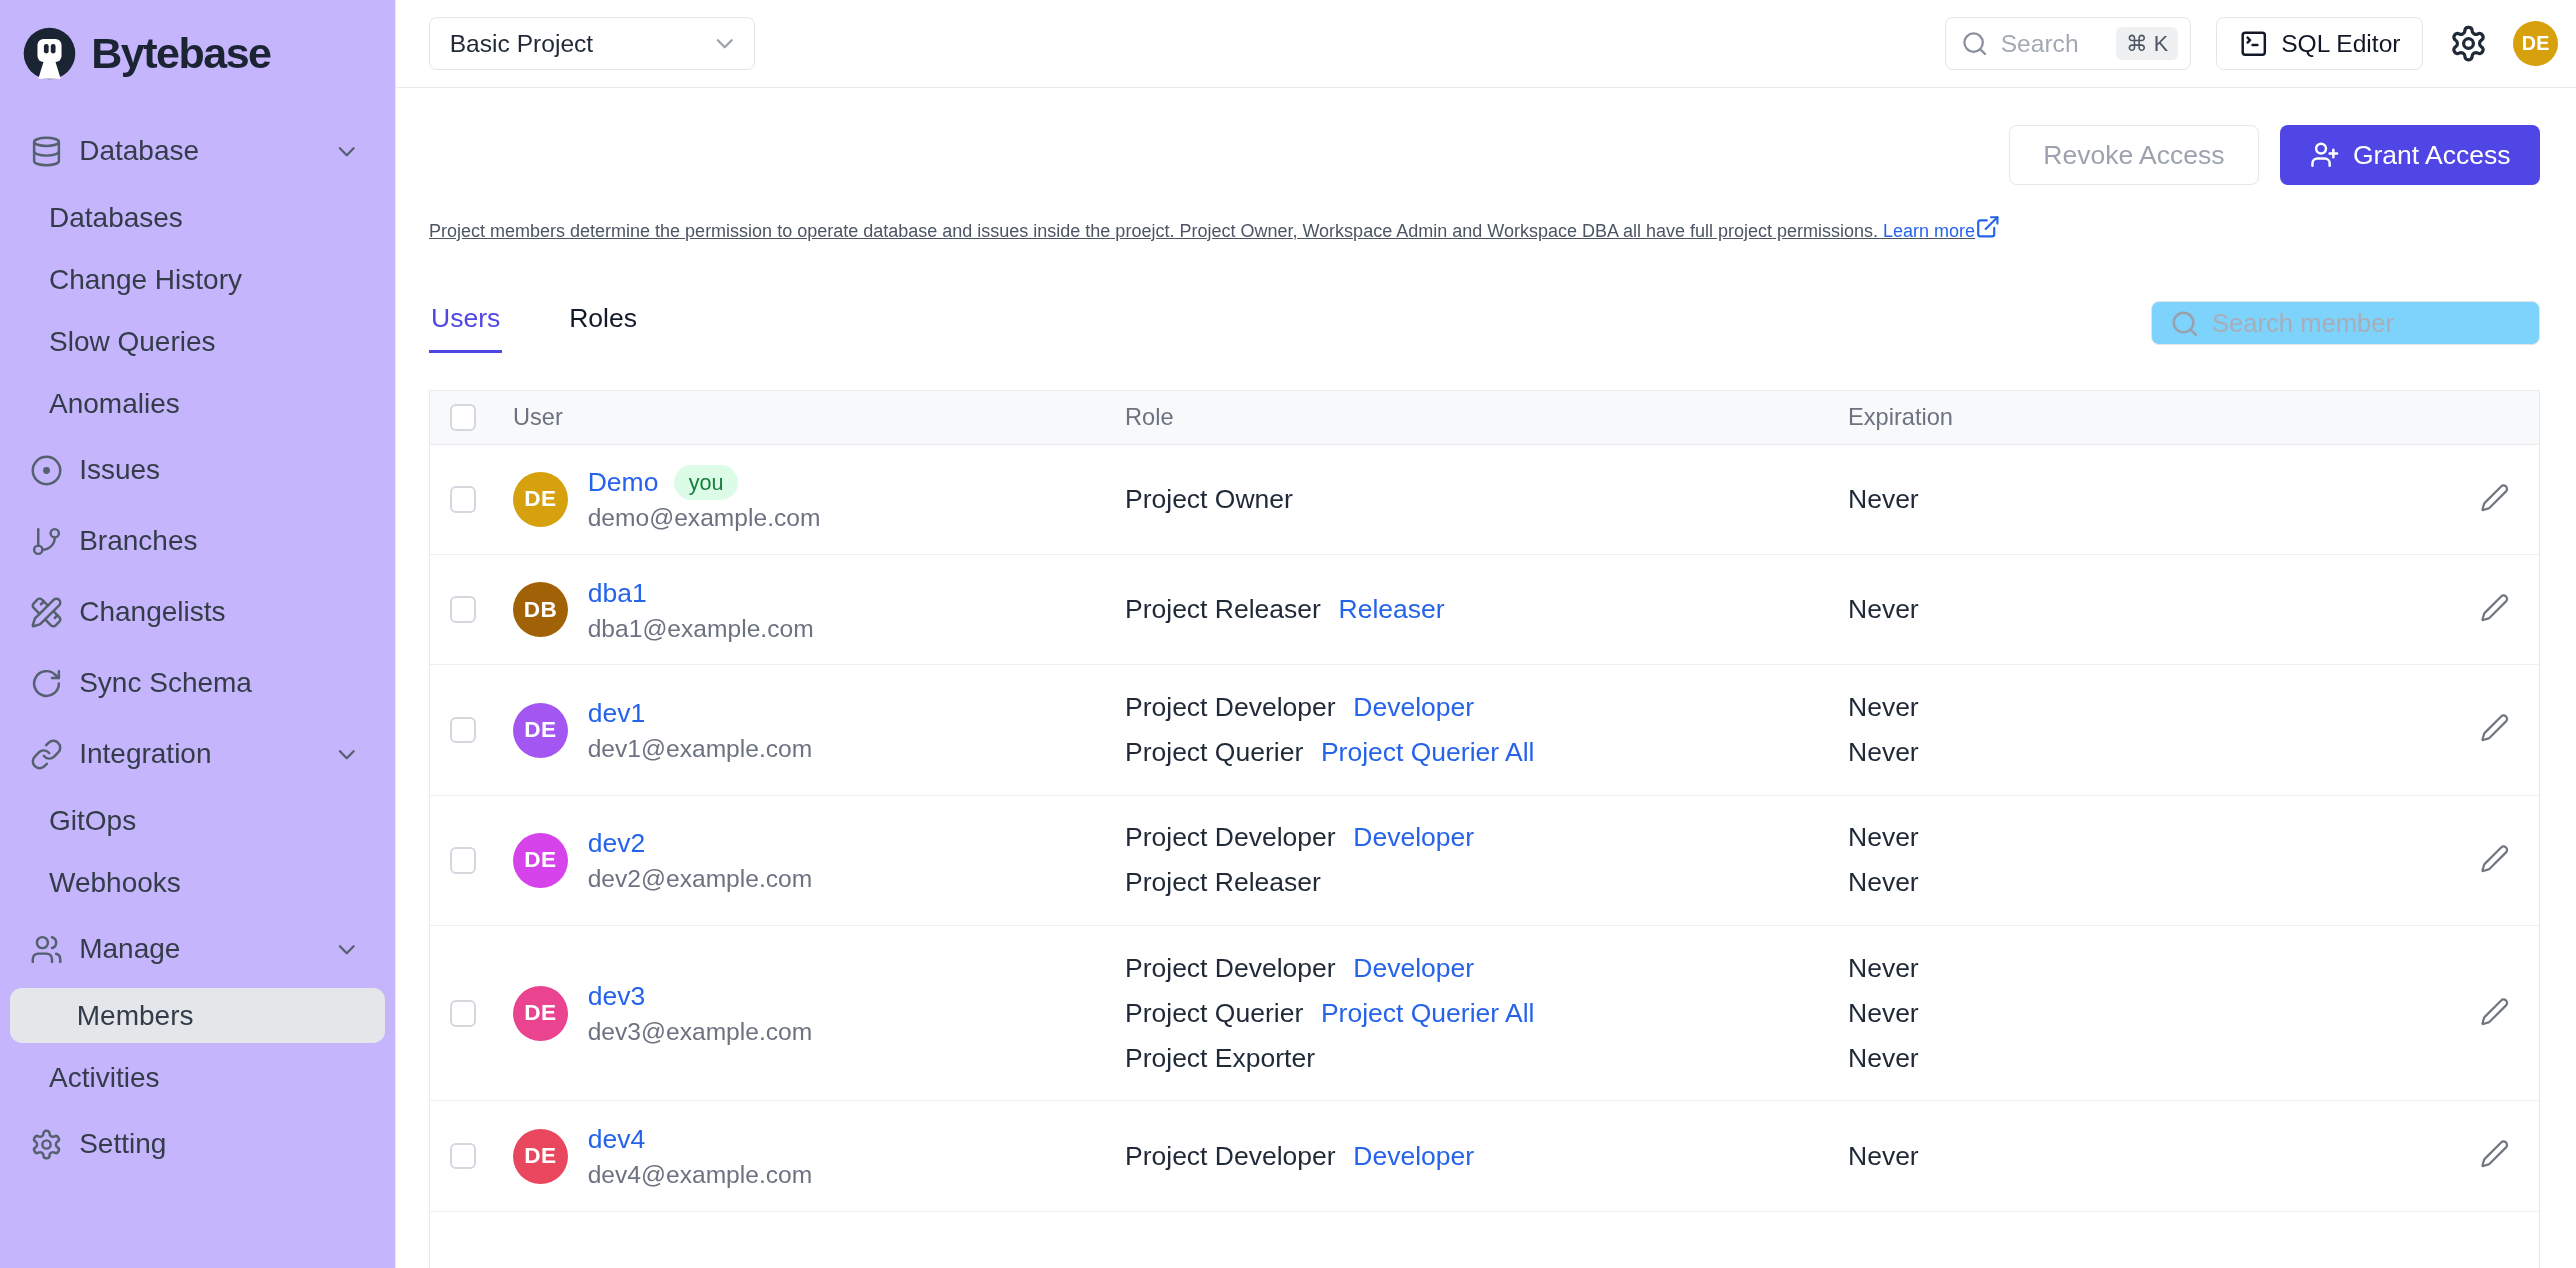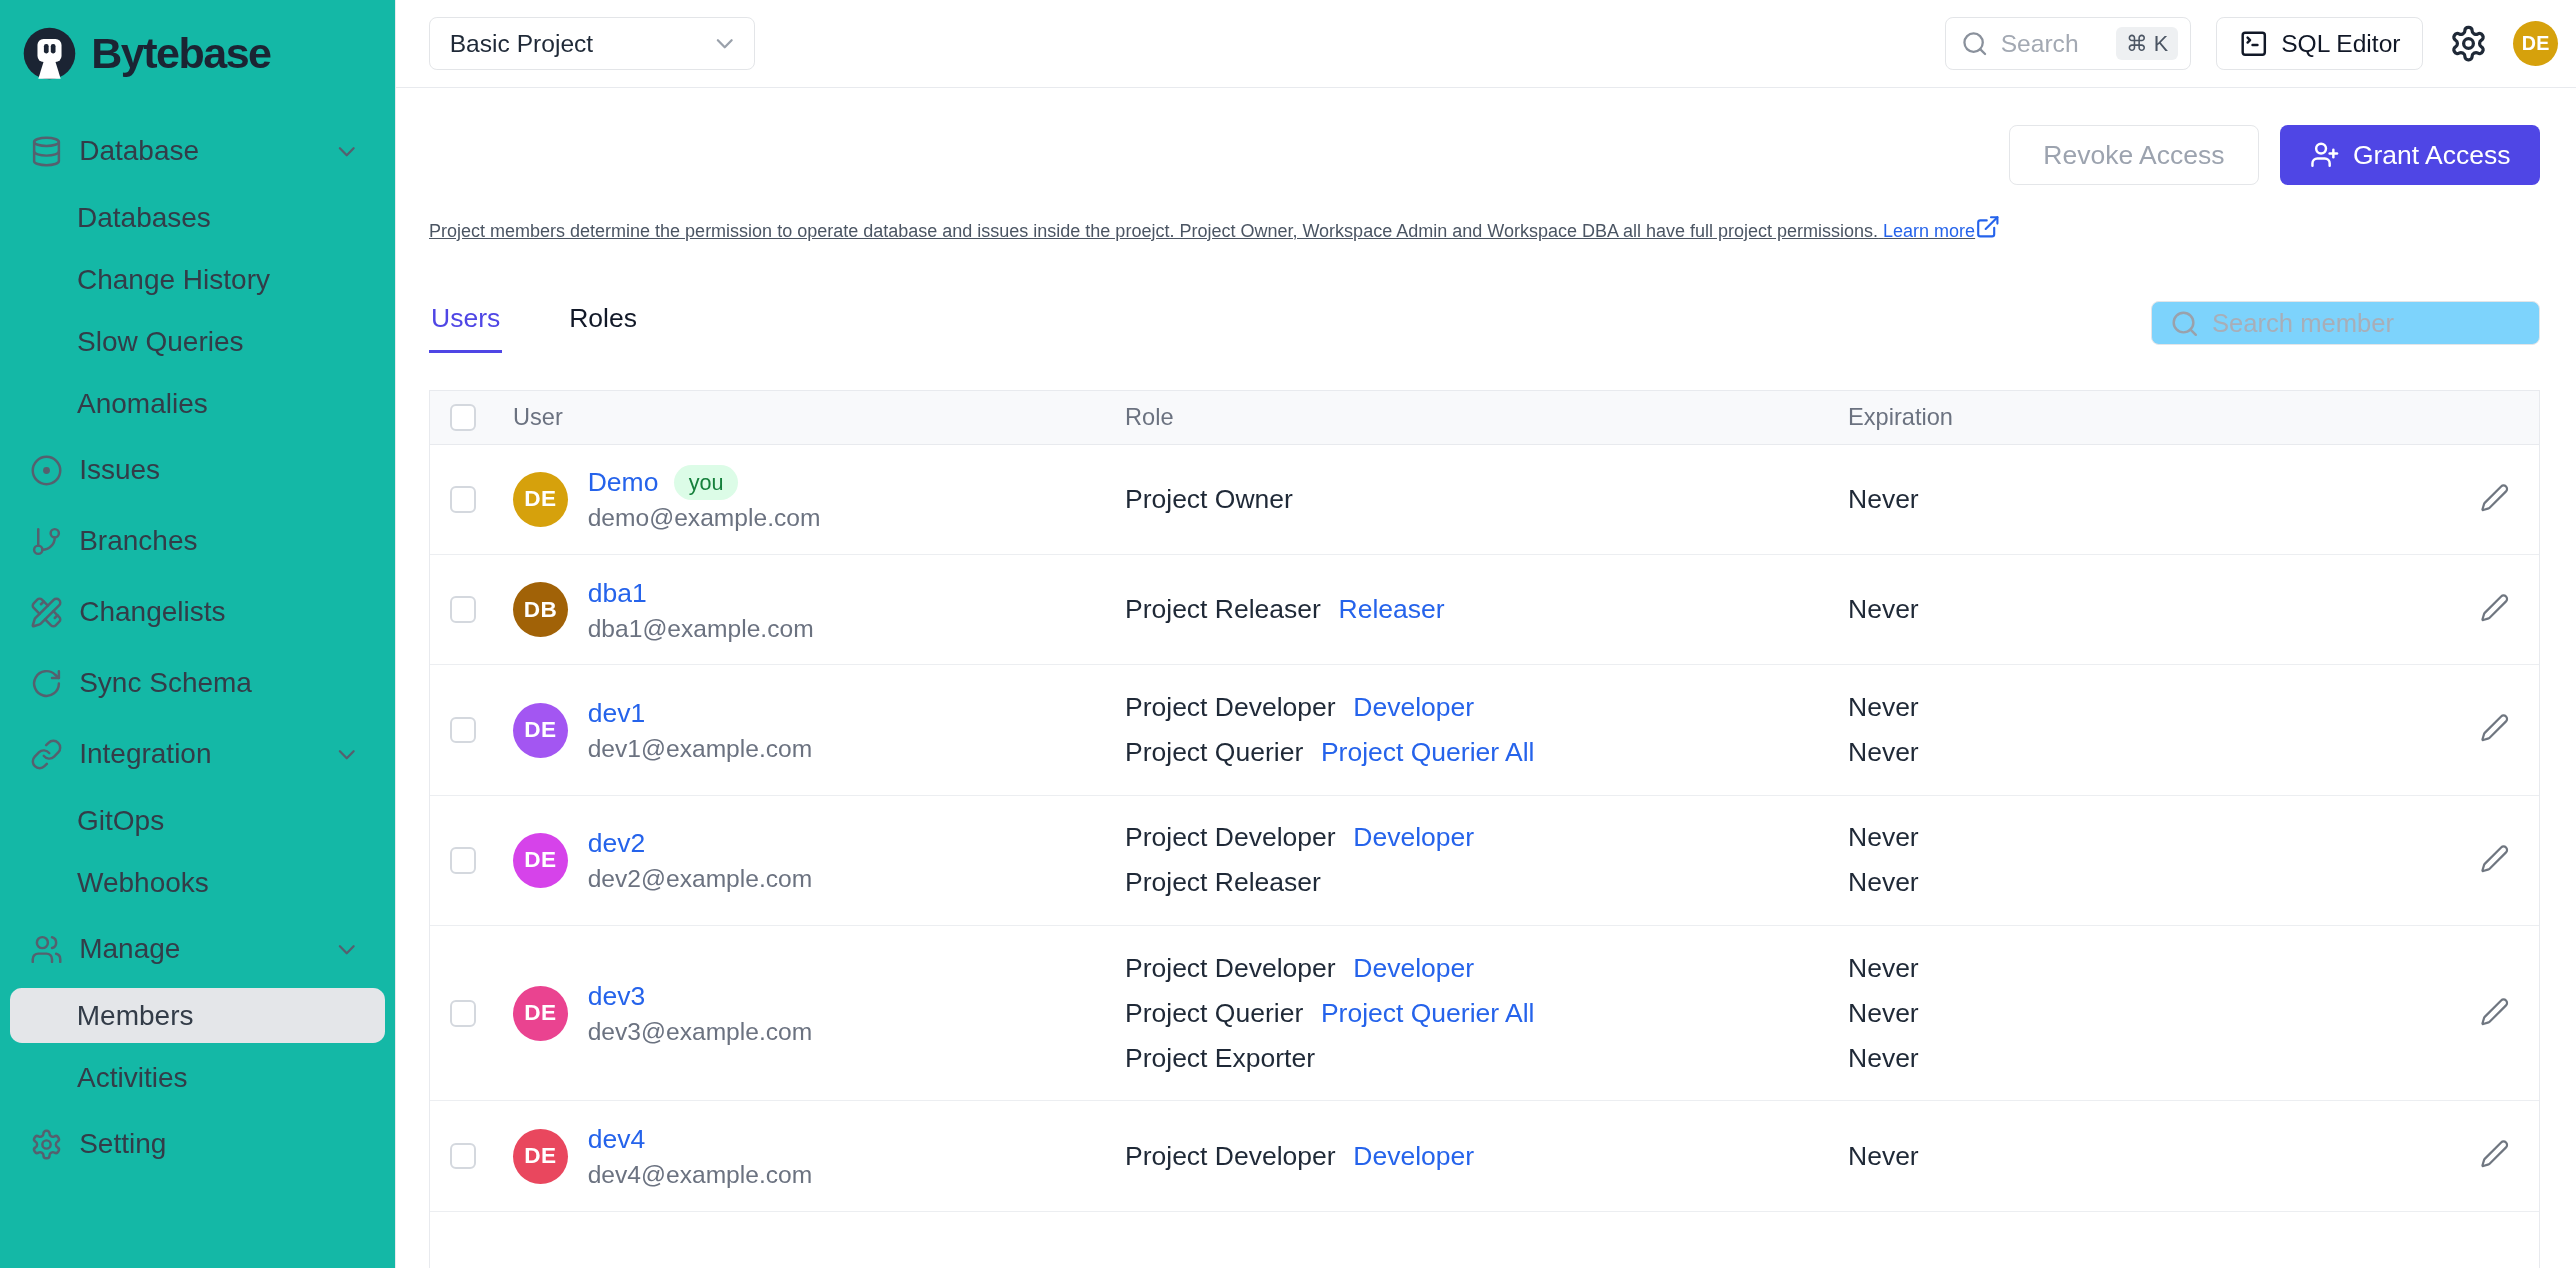--- a/index.html
+++ b/index.html
@@ -1,28 +1,28 @@
 <!DOCTYPE html>
 <html><head>
 <meta charset="utf-8">
 <style>
   * { margin:0; padding:0; box-sizing:border-box; }
   html,body { width:2576px; height:1268px; overflow:hidden; }
   body { display:flex; font-family:"Liberation Sans", sans-serif; background:#fff; color:#1f2937; }
   svg { display:block; }
 
   
-  .sidebar { width:396px; min-width:396px; height:100%; background:#14b8a6; border-right:1px solid #e8eaee; }
+  .sidebar { width:396px; min-width:396px; height:100%; background:#c4b5fd; border-right:1px solid #e8eaee; }
   .logo-row { display:flex; align-items:center; gap:14.7px; padding:25.6px 23.6px 23.6px 21.6px; }
   .logo-icon { width:55px; height:55px; }
   .logo-text { font-size:43px; font-weight:800; color:#1b2433; letter-spacing:-1.5px; }
   .nav { padding-top:11.8px; }
   .nav-item { display:flex; align-items:center; gap:16.7px; height:71px; padding:0 35px 0 29.5px; font-size:28px; color:#333c48; cursor:pointer; }
   .nav-item .nav-ic { width:33px; height:33px; color:#55606e; flex:none; }
-  .nav-item.sub { height:62px; padding-left:77px; }
+  .nav-item.sub { height:62px; padding-left:49px; }
   .nav-item .chev { margin-left:auto; width:27.5px; height:27.5px; color:#55606e; }
   .nav-item.active-wrap { padding:0 9.8px; }
   .active-pill { display:flex; align-items:center; width:100%; height:55px; background:#e4e6e9; border-radius:11.8px; padding-left:67px; }
 
   
   .main { flex:1; display:flex; flex-direction:column; min-width:0; }
   .topbar { height:88px; min-height:88px; display:flex; align-items:center; gap:25.6px; padding:0 17.7px 0 33px; border-bottom:1px solid #e8eaee; background:#fff; }
   .proj-select { width:326px; height:53px; border:1px solid #e3e5e8; border-radius:7.9px; background:#fff; display:flex; align-items:center; justify-content:space-between; padding:0 15.7px 0 19.7px; font-size:24.6px; color:#1f2937; cursor:pointer; }
   .proj-select .chev { width:27.5px; height:27.5px; color:#9aa1ab; }
   .tb-spacer { flex:1; }

